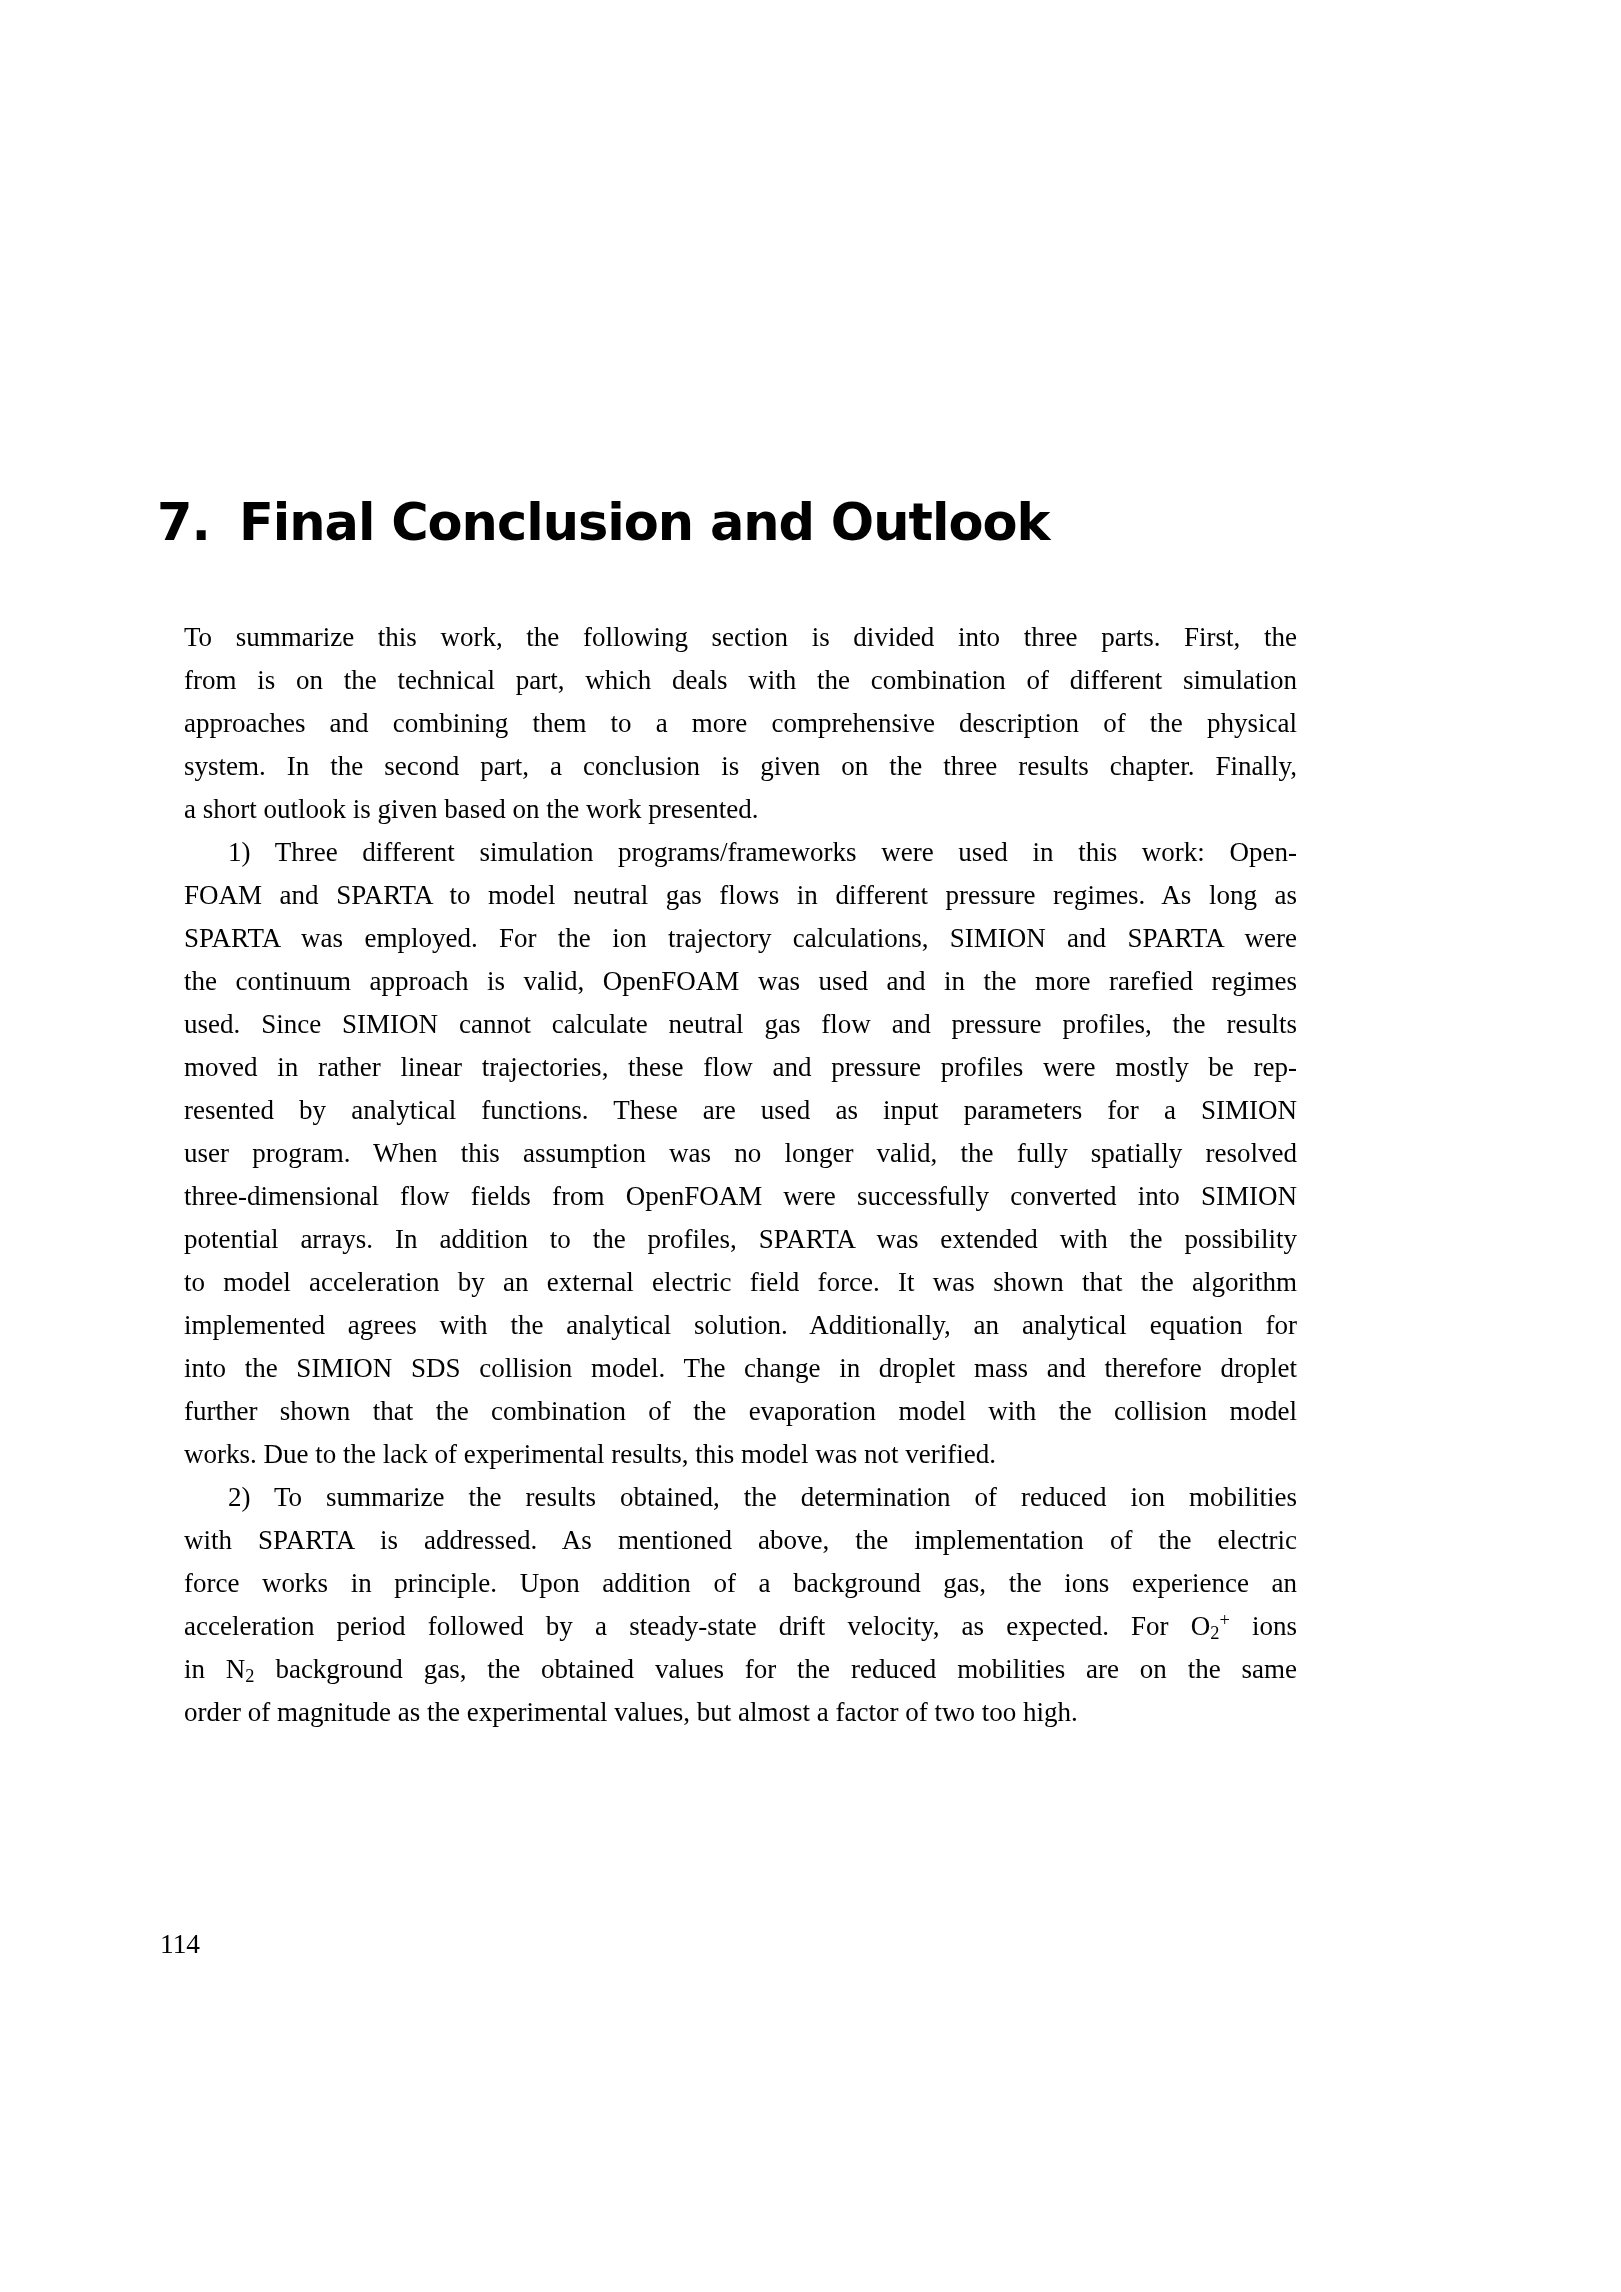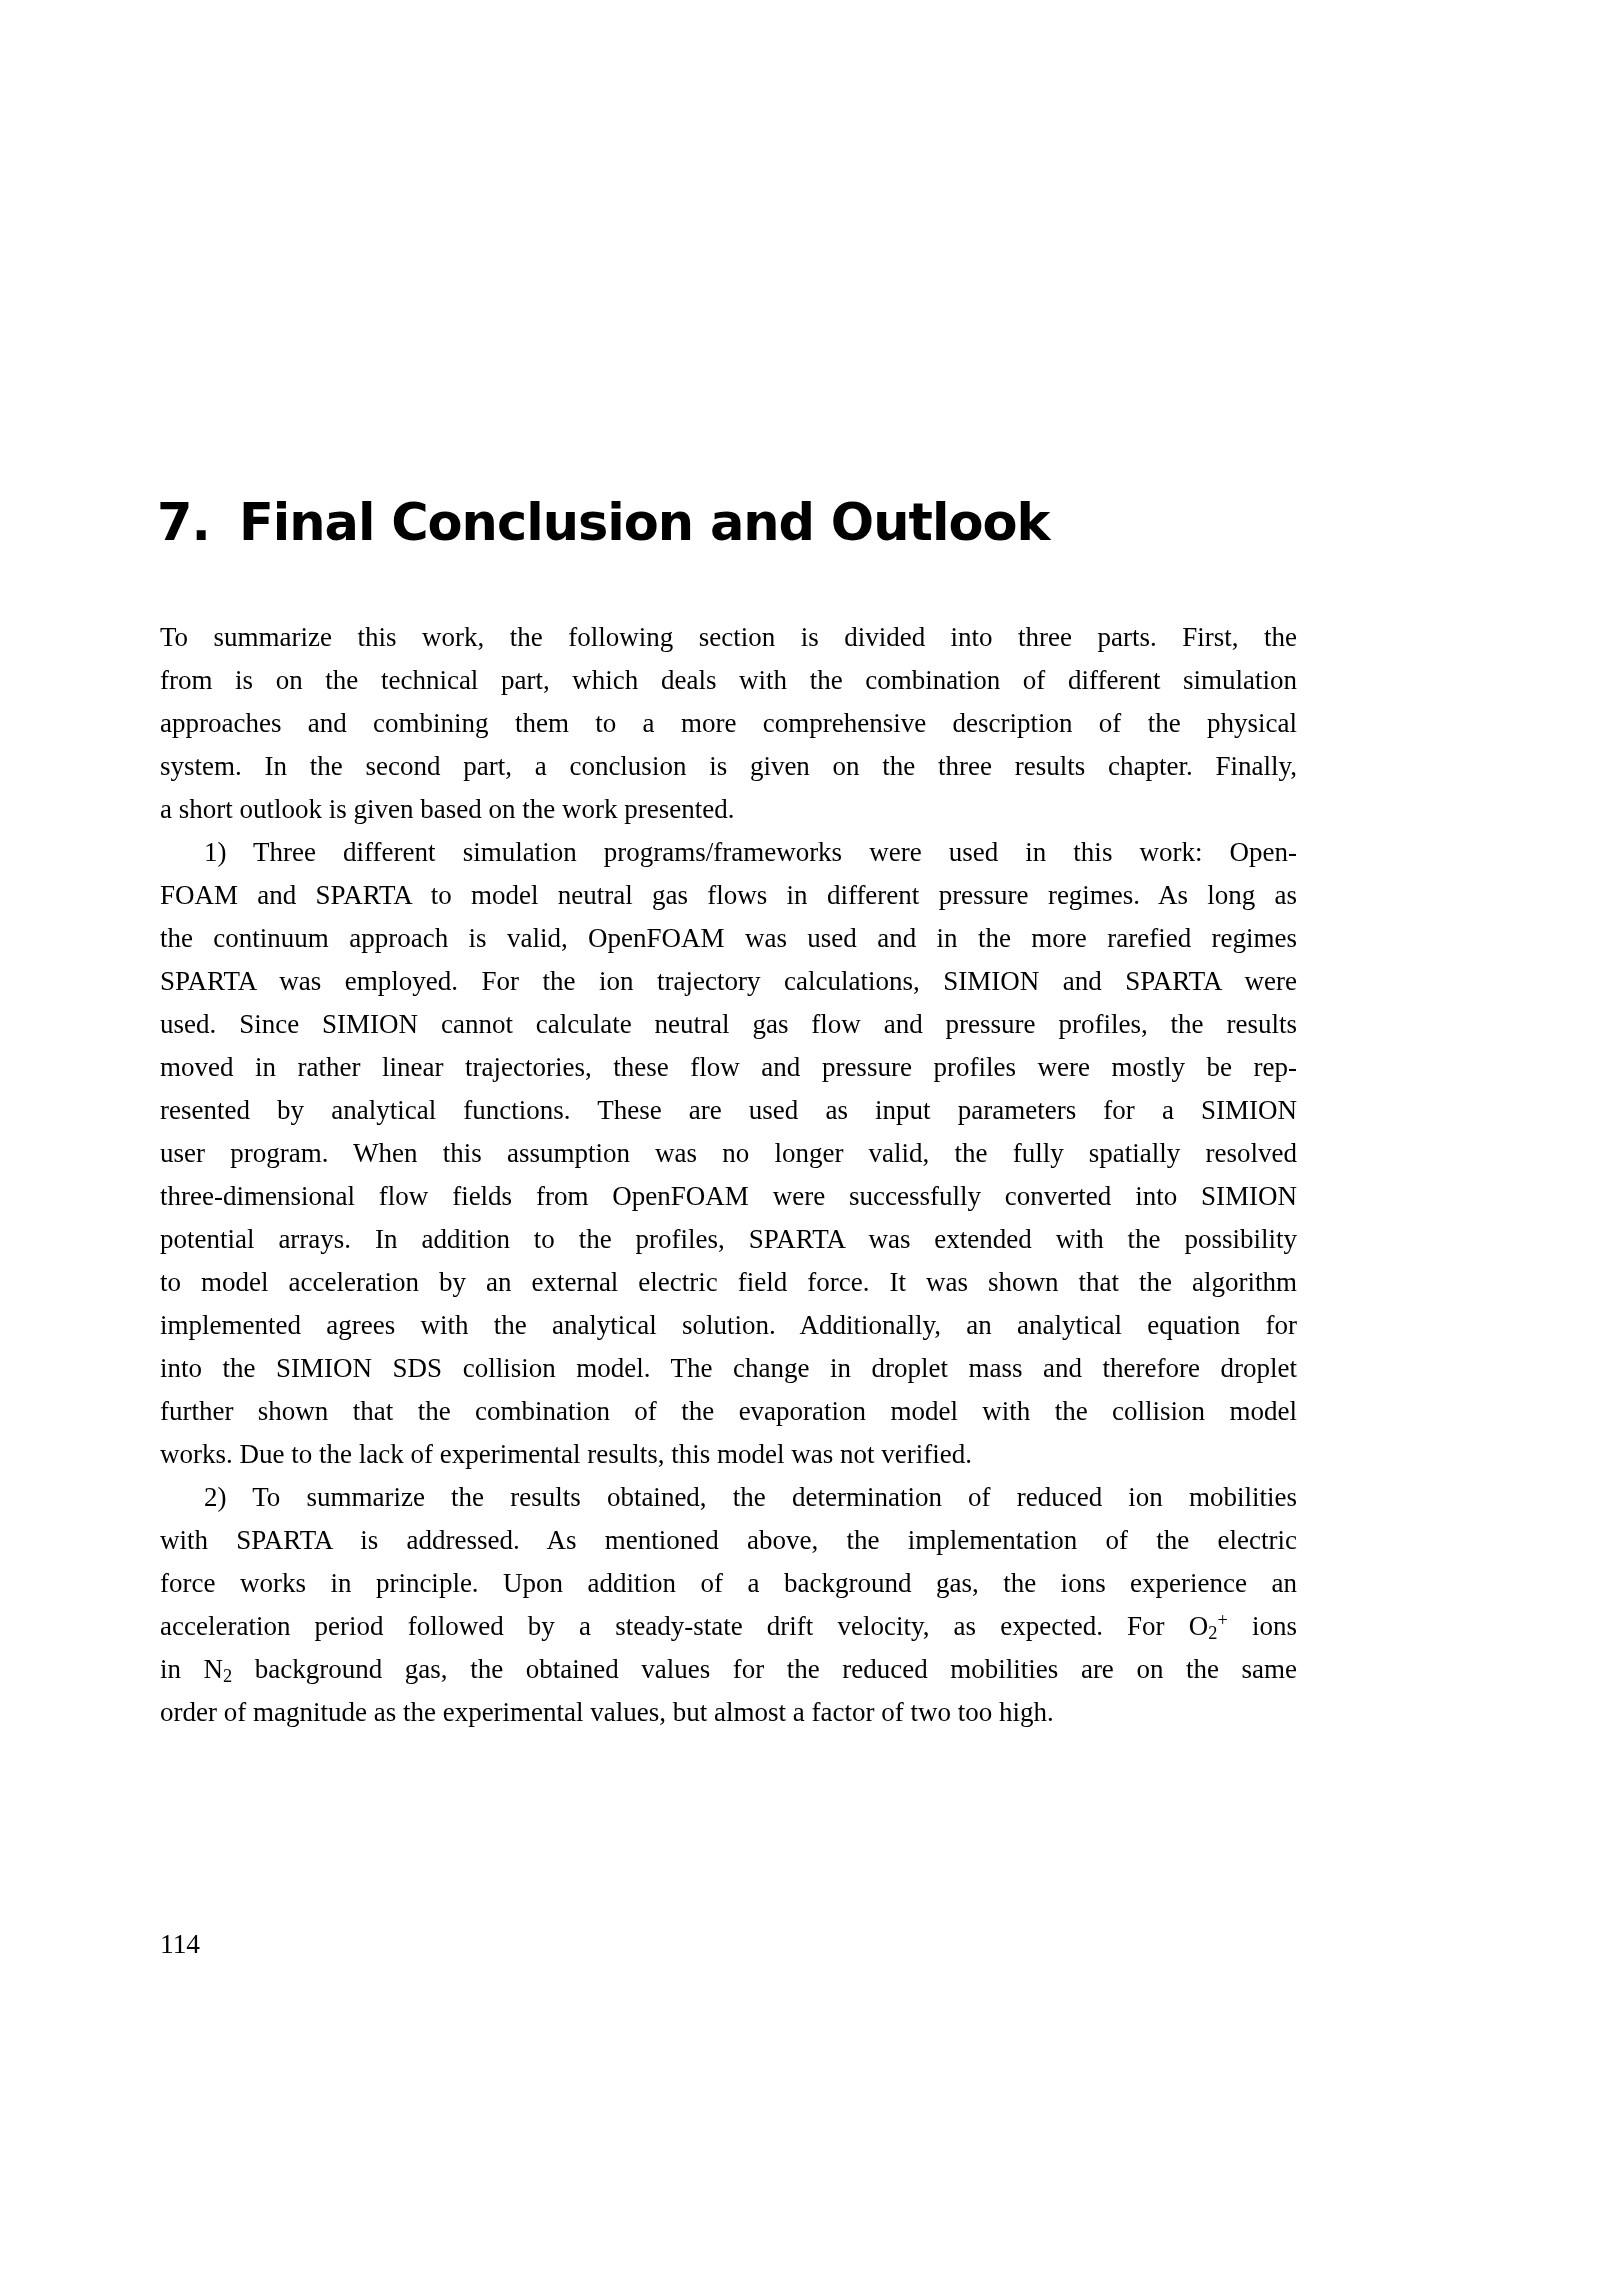--- a/index.html
+++ b/index.html
@@ -38,20 +38,21 @@
     font-size: 27px;
     color: #000000;
   }
   .para {
     margin: 0;
   }
   .line {
     line-height: 43px;
     text-align: justify;
     text-align-last: justify;
+    margin-left: 24px;
   }
   .line.last {
     text-align-last: left;
   }
   .line.indent {
     padding-left: 44px;
   }
   sub {
     font-size: 0.68em;
     vertical-align: -0.22em;
@@ -84,22 +85,22 @@
       <div class="para">
         <div class="line">To summarize this work, the following section is divided into three parts. First, the</div>
         <div class="line">from is on the technical part, which deals with the combination of different simulation</div>
         <div class="line">approaches and combining them to a more comprehensive description of the physical</div>
         <div class="line">system. In the second part, a conclusion is given on the three results chapter. Finally,</div>
         <div class="line last">a short outlook is given based on the work presented.</div>
       </div>
       <div class="para">
         <div class="line indent">1) Three different simulation programs/frameworks were used in this work: Open-</div>
         <div class="line">FOAM and SPARTA to model neutral gas flows in different pressure regimes. As long as</div>
+        <div class="line">SPARTA was employed. For the ion trajectory calculations, SIMION and SPARTA were</div>
         <div class="line">the continuum approach is valid, OpenFOAM was used and in the more rarefied regimes</div>
-        <div class="line">SPARTA was employed. For the ion trajectory calculations, SIMION and SPARTA were</div>
         <div class="line">used. Since SIMION cannot calculate neutral gas flow and pressure profiles, the results</div>
         <div class="line">moved in rather linear trajectories, these flow and pressure profiles were mostly be rep-</div>
         <div class="line">resented by analytical functions. These are used as input parameters for a SIMION</div>
         <div class="line">user program. When this assumption was no longer valid, the fully spatially resolved</div>
         <div class="line">three-dimensional flow fields from OpenFOAM were successfully converted into SIMION</div>
         <div class="line">potential arrays. In addition to the profiles, SPARTA was extended with the possibility</div>
         <div class="line">to model acceleration by an external electric field force. It was shown that the algorithm</div>
         <div class="line">implemented agrees with the analytical solution. Additionally, an analytical equation for</div>
         <div class="line">into the SIMION SDS collision model. The change in droplet mass and therefore droplet</div>
         <div class="line">further shown that the combination of the evaporation model with the collision model</div>

